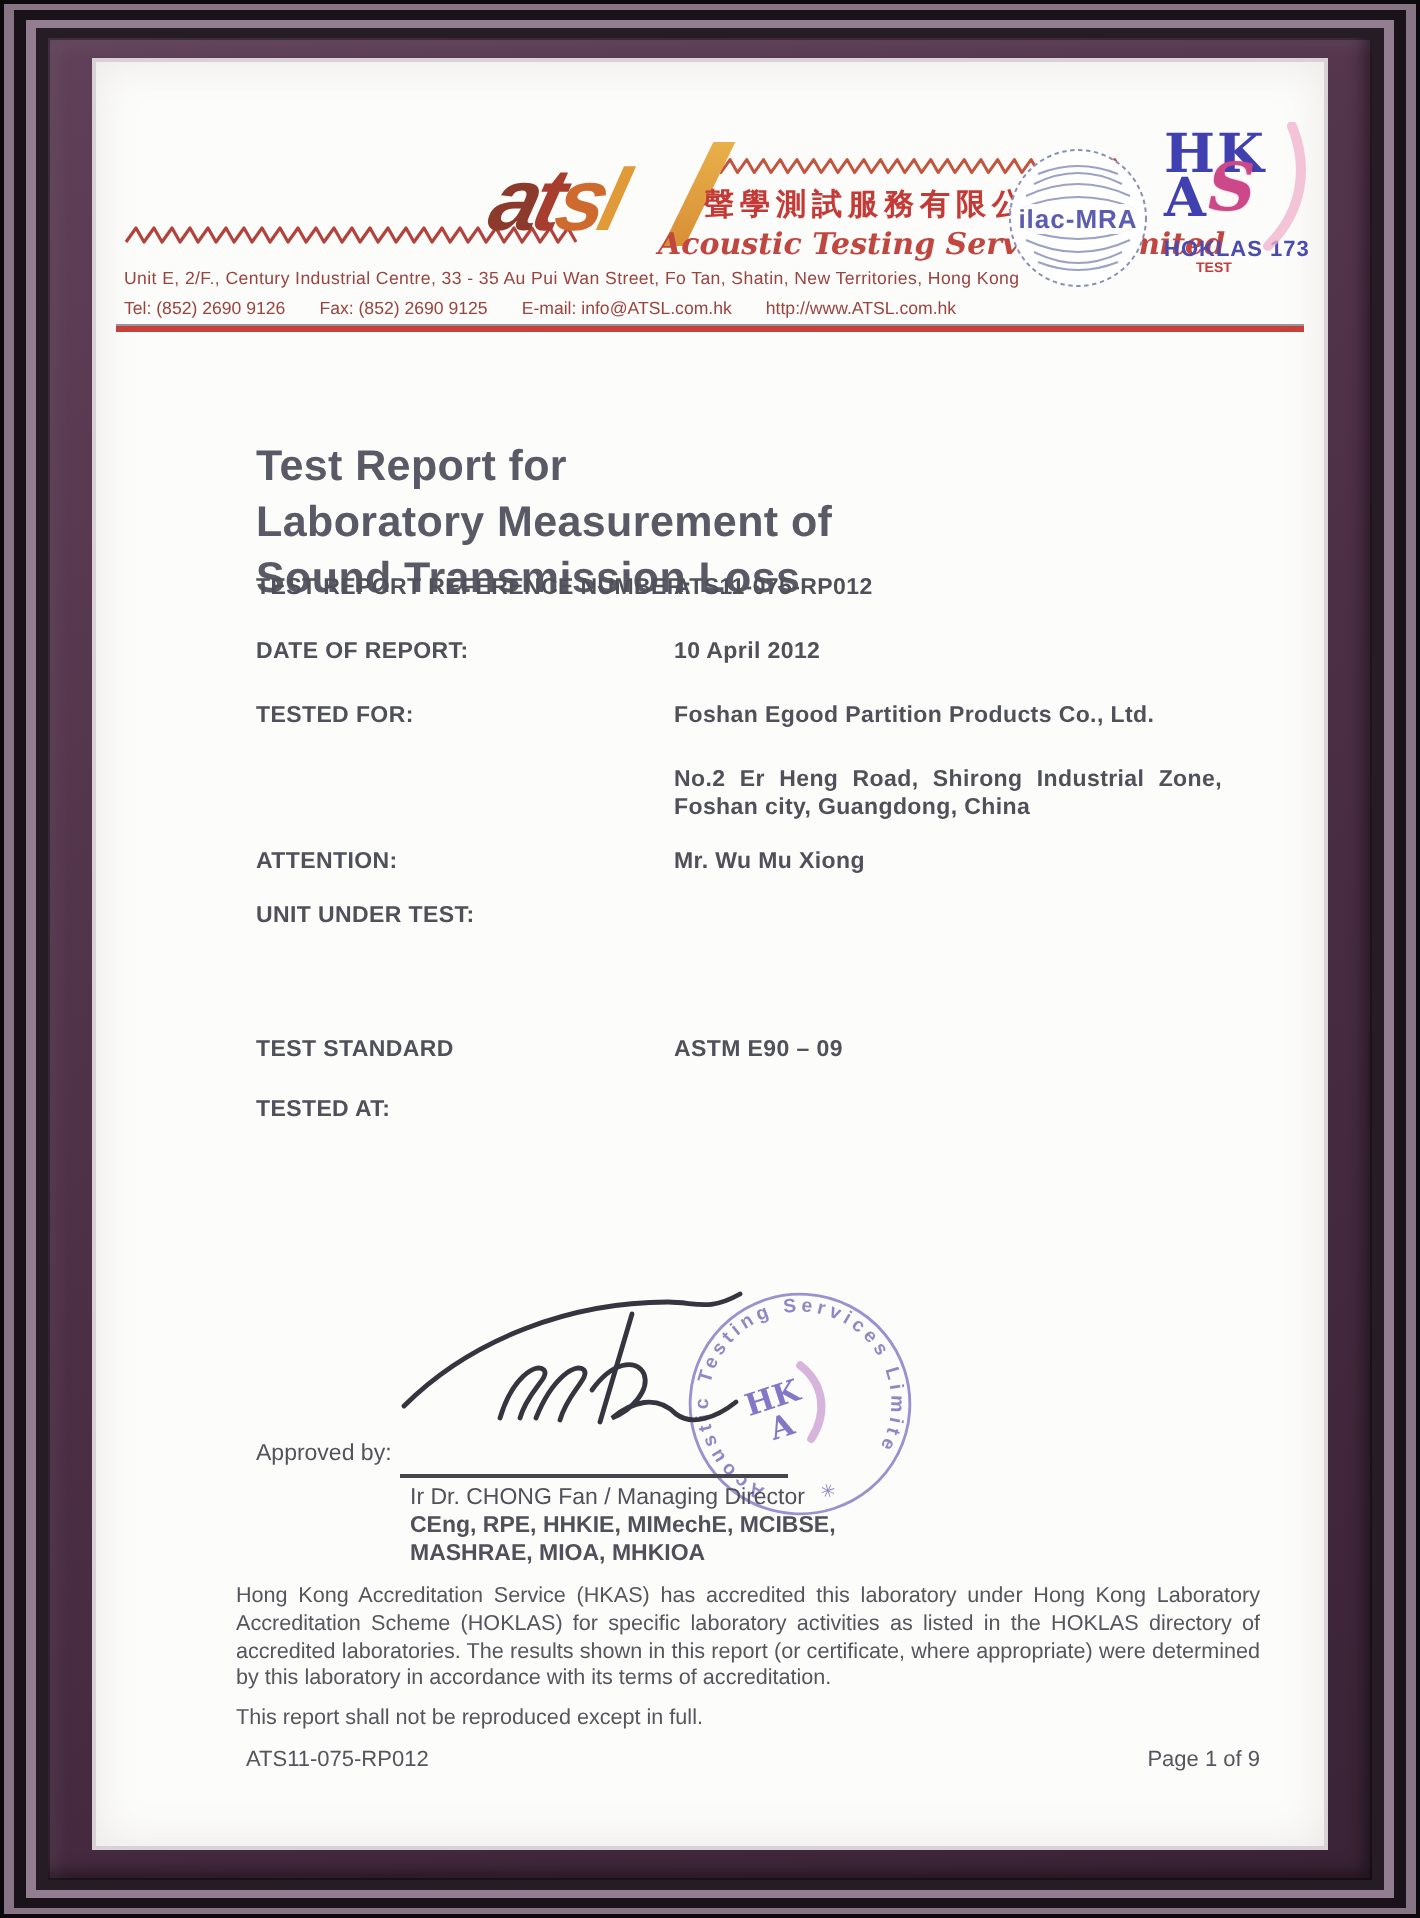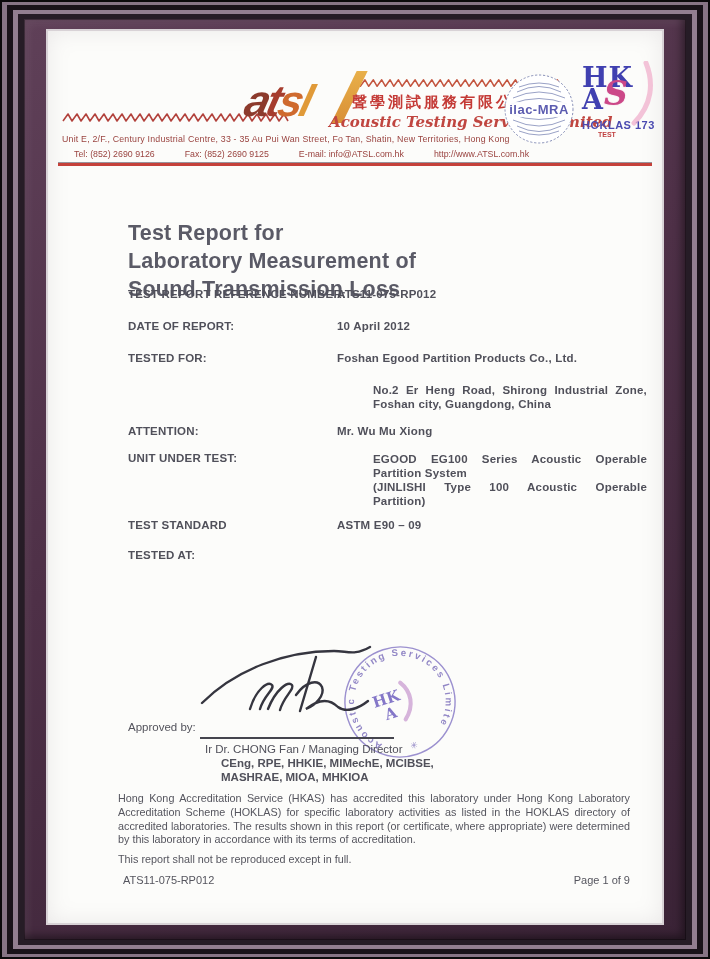--- a/index.html
+++ b/index.html
@@ -26,53 +26,53 @@
   .atsl-slash { position:absolute; left:296px; top:40px; width:11px; height:52px;
                 background:linear-gradient(#e8b04a,#d98f36); transform:skewX(-26deg); }
   .zz { position:absolute; }
   .zh-name { position:absolute; left:304px; top:62px; font-size:15px; font-weight:bold;
              color:#c43a36; letter-spacing:3px; white-space:nowrap; }
   .en-name { position:absolute; left:281px; top:82px; font-family:"DejaVu Serif", serif;
              font-style:italic; font-weight:bold; font-size:15px; color:#c04640; white-space:nowrap; }
   .hdr-addr { position:absolute; left:14px; top:103px; font-size:8.8px; color:#9a4440;
               letter-spacing:.2px; white-space:nowrap; }
   .hdr-contact { position:absolute; left:14px; top:118px; font-size:8.8px; color:#9a4440;
-                 display:flex; gap:30px; white-space:nowrap;margin-left:12px; }
+                 display:flex; gap:17px; white-space:nowrap; }
   .red-rule { position:absolute; left:10px; top:131px; width:594px; height:4px;
               border-top:1px solid #97949c; background:#c5413a; }
   .ilac { position:absolute; left:455px; top:42px; }
   .hkas { position:absolute; left:534px; top:36px; width:74px; text-align:left; }
   .hkas-letters { position:relative; font-family:"DejaVu Serif", serif; font-weight:bold;
                   font-size:27px; line-height:22px; color:#4040b0; letter-spacing:1px; }
   .hkas-s { position:absolute; left:22px; top:16px; font-size:33px; font-style:italic;
             color:#cc4888; text-shadow:0 0 1px rgba(204,72,136,.5); }
   .hkas-sweep { position:absolute; left:30px; top:-6px; }
   .hoklas { margin-top:8px; font-size:11px; font-weight:bold; color:#4a4ab0; letter-spacing:.5px; }
   .hoklas-test { font-size:7px; font-weight:bold; color:#c04040; margin-left:16px; }
 
   
   .title { position:absolute; left:80px; top:156px; font-size:21.5px; font-weight:bold;
            color:#5a5a66; line-height:28px; letter-spacing:.2px;margin-top:32px; }
   .lbl { position:absolute; left:80px; font-size:11.5px; font-weight:bold; color:#50505a;
          letter-spacing:.2px; white-space:nowrap; }
   .val { position:absolute; left:289px; font-size:11.5px; font-weight:bold; color:#50505a;
          letter-spacing:.2px; white-space:nowrap; }
-  .vblock { width:274px; line-height:14px; white-space:normal;margin-left:36px; }
+  .vblock { width:274px; line-height:14px; white-space:normal; }
   .jline { text-align:justify; text-align-last:justify; }
 
   
   .stamp { position:absolute; left:293px; top:612px; width:118px; height:118px;
            transform:rotate(-18deg); opacity:.92; }
   .sig { position:absolute; left:148px; top:608px; }
   .sig-line { position:absolute; left:152px; top:706px; width:194px; border-top:2px solid #45454e; }
   .approved { position:absolute; left:80px; top:690px; font-size:11.5px; color:#53535c; }
   .signatory { position:absolute; left:157px; top:711px; font-size:11.5px; font-weight:normal;
                color:#50505a; line-height:14px; }
   .creds { position:absolute; left:157px; top:725px; font-size:11.5px; font-weight:bold;
-           color:#50505a; line-height:14px;margin-left:16px; }
+           color:#50505a; line-height:14px; }
 
   
   .accred { position:absolute; left:70px; top:761px; width:512px; font-size:10.8px;
             color:#55555e; line-height:13.8px; text-align:justify; }
   .repro { position:absolute; left:70px; top:822px; font-size:10.8px; color:#55555e; }
   .foot-row { position:absolute; left:75px; top:843px; width:507px; font-size:11px;
               color:#55555e; display:flex; justify-content:space-between; }
 </style>
 </head>
 <body>
@@ -156,26 +156,20 @@
       <div class="val" style="top:321px">Foshan Egood Partition Products Co., Ltd.</div>
       <div class="val vblock" style="top:352px">
         <div class="jline">No.2 Er Heng Road, Shirong Industrial Zone,</div>
         <div>Foshan city, Guangdong, China</div>
       </div>
 
       <div class="lbl" style="top:394px">ATTENTION:</div>
       <div class="val" style="top:394px">Mr. Wu Mu Xiong</div>
 
       <div class="lbl" style="top:421px">UNIT UNDER TEST:</div>
-      <div class="val vblock" style="top:421px">
-        <div class="jline">EGOOD EG100 Series Acoustic Operable</div>
-        <div>Partition System</div>
-        <div class="jline">(JINLISHI Type 100 Acoustic Operable</div>
-        <div>Partition)</div>
-      </div>
 
       <div class="lbl" style="top:488px">TEST STANDARD</div>
       <div class="val" style="top:488px">ASTM E90 – 09</div>
 
       <div class="lbl" style="top:518px">TESTED AT:</div>
 
       <svg class="stamp" width="118" height="118" viewBox="0 0 116 116">
         <circle cx="58" cy="58" r="54" fill="none" stroke="#9488cc" stroke-width="1.4"></circle>
         <path id="stamp-arc" d="M29 92 A45 45 0 1 1 87 92" fill="none"></path>
         <text font-size="9.5" font-weight="bold" fill="#8a7ec2" letter-spacing="2.2">

